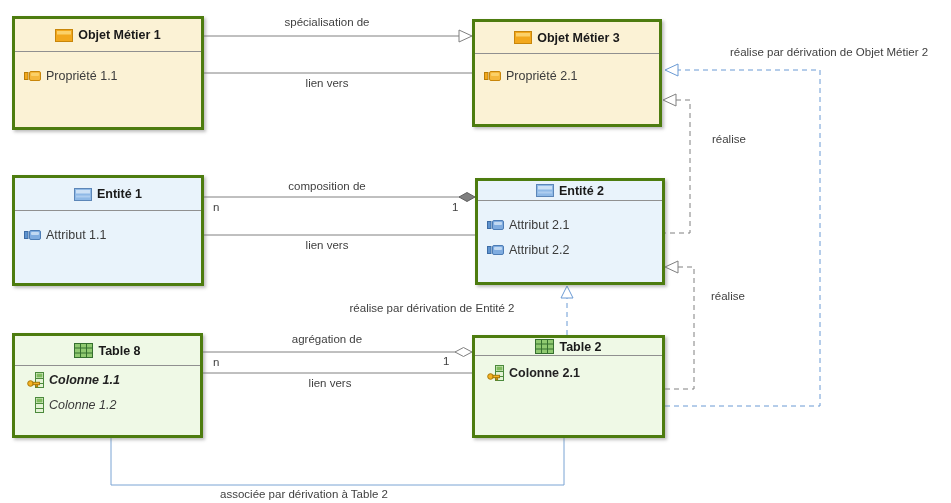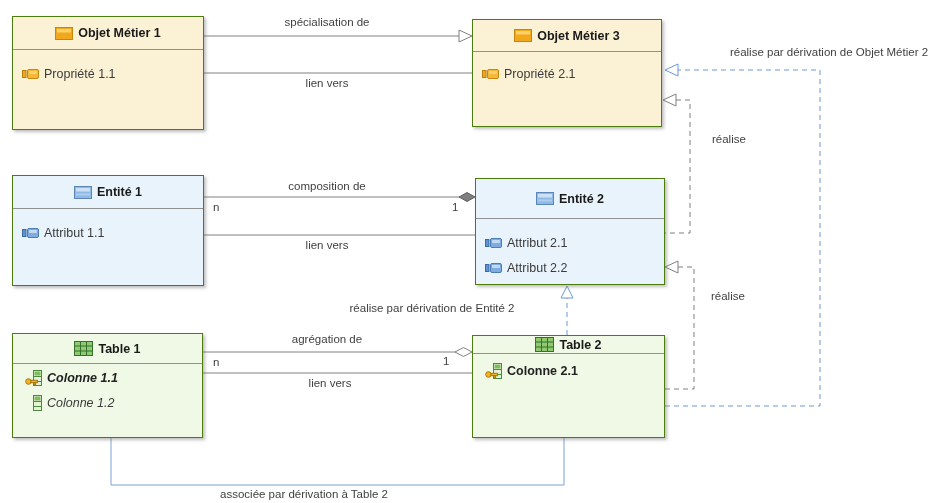--- a/index.html
+++ b/index.html
@@ -8,21 +8,21 @@
   svg.connectors{position:absolute;left:0;top:0;z-index:1;}
   .solidline{stroke:#808080;stroke-width:1;fill:none;}
   .gdash{stroke:#808080;stroke-width:1;fill:none;stroke-dasharray:5 4;}
   .bdash{stroke:#6A9AD4;stroke-width:1;fill:none;stroke-dasharray:5 4;}
   .bsolid{stroke:#7AA4D4;stroke-width:1;fill:none;}
   .tri{fill:#ffffff;stroke:#808080;stroke-width:1;}
   .btri{fill:#ffffff;stroke:#6A9AD4;stroke-width:1;}
   .fdiamond{fill:#7F7F7F;stroke:#5F5F5F;stroke-width:1;}
   .odiamond{fill:#ffffff;stroke:#808080;stroke-width:1;}
 
-  .node{position:absolute;z-index:2;border:1px solid #4d7c0f;
+  .node{position:absolute;z-index:2;border:3px solid #4d7c0f;
         box-shadow:2px 2px 3px rgba(110,110,110,0.45);box-sizing:border-box;}
   .node.om{background:#FBF2D5;}
   .node.ent{background:#E9F3FB;text-align:center;}
   .node.tab{background:#EFF9E6;}
   .hdr{display:flex;align-items:center;justify-content:center;gap:5px;
        border-bottom:1px solid #909090;box-sizing:border-box;}
   .title{font-size:12.5px;font-weight:bold;color:#1a1a1a;white-space:nowrap;}
   .body{box-sizing:border-box;}
   .row{display:flex;align-items:center;height:25px;font-size:12.5px;color:#3b3b3b;
        white-space:nowrap;padding-left:9px;}
@@ -153,21 +153,21 @@
               <rect x="5.5" y="0.5" width="11" height="9" rx="1.5" fill="#7FACE0" stroke="#4C7CB5"></rect>
               <rect x="7" y="2" width="8" height="3" rx="1" fill="#C2D9F2"></rect>
             </svg>
         </span>
         <span class="txt">Attribut 1.1</span>
       </div>
     </div>
   </div>
 
   <div class="node ent" style="left:475px;top:178px;width:190px;height:107px">
-    <div class="hdr" style="height:40px">
+    <div class="hdr" style="height:20px">
       <span class="ic">
         <svg width="18" height="13">
             <rect x="0.5" y="0.5" width="17" height="12" fill="#8FB9E6" stroke="#5C86B8"></rect>
             <rect x="2" y="2" width="14" height="3.5" fill="#CCE0F5"></rect>
             <rect x="2" y="7.5" width="14" height="2" fill="#AECDEF"></rect>
           </svg>
       </span>
       <span class="title">Entité 2</span>
     </div>
     <div class="body pad-ent">
@@ -195,21 +195,21 @@
   </div>
 
   <div class="node tab" style="left:12px;top:333px;width:191px;height:105px">
     <div class="hdr" style="height:30px">
       <span class="ic">
         <svg width="19" height="15">
             <rect x="0.5" y="0.5" width="18" height="14" fill="#8FC970" stroke="#35702F"></rect>
             <path d="M0.5,5 H18.5 M0.5,10 H18.5 M6.5,0.5 V14.5 M12.5,0.5 V14.5" stroke="#35702F" fill="none"></path>
           </svg>
       </span>
-      <span class="title">Table 1</span>
+      <span class="title">Table 8</span>
     </div>
     <div class="body pad-tab">
       <div class="row tabrow bold">
         <span class="colwrap">
           <svg width="9" height="16">
               <rect x="0.5" y="0.5" width="8" height="15" fill="#E4F3D6" stroke="#4B8A3C"></rect>
               <rect x="1.5" y="1.5" width="6" height="4" fill="#7FBC5F"></rect>
               <path d="M0.5,6.5 H8.5 M0.5,11.5 H8.5" stroke="#4B8A3C"></path>
             </svg>
           <span class="keyic">

